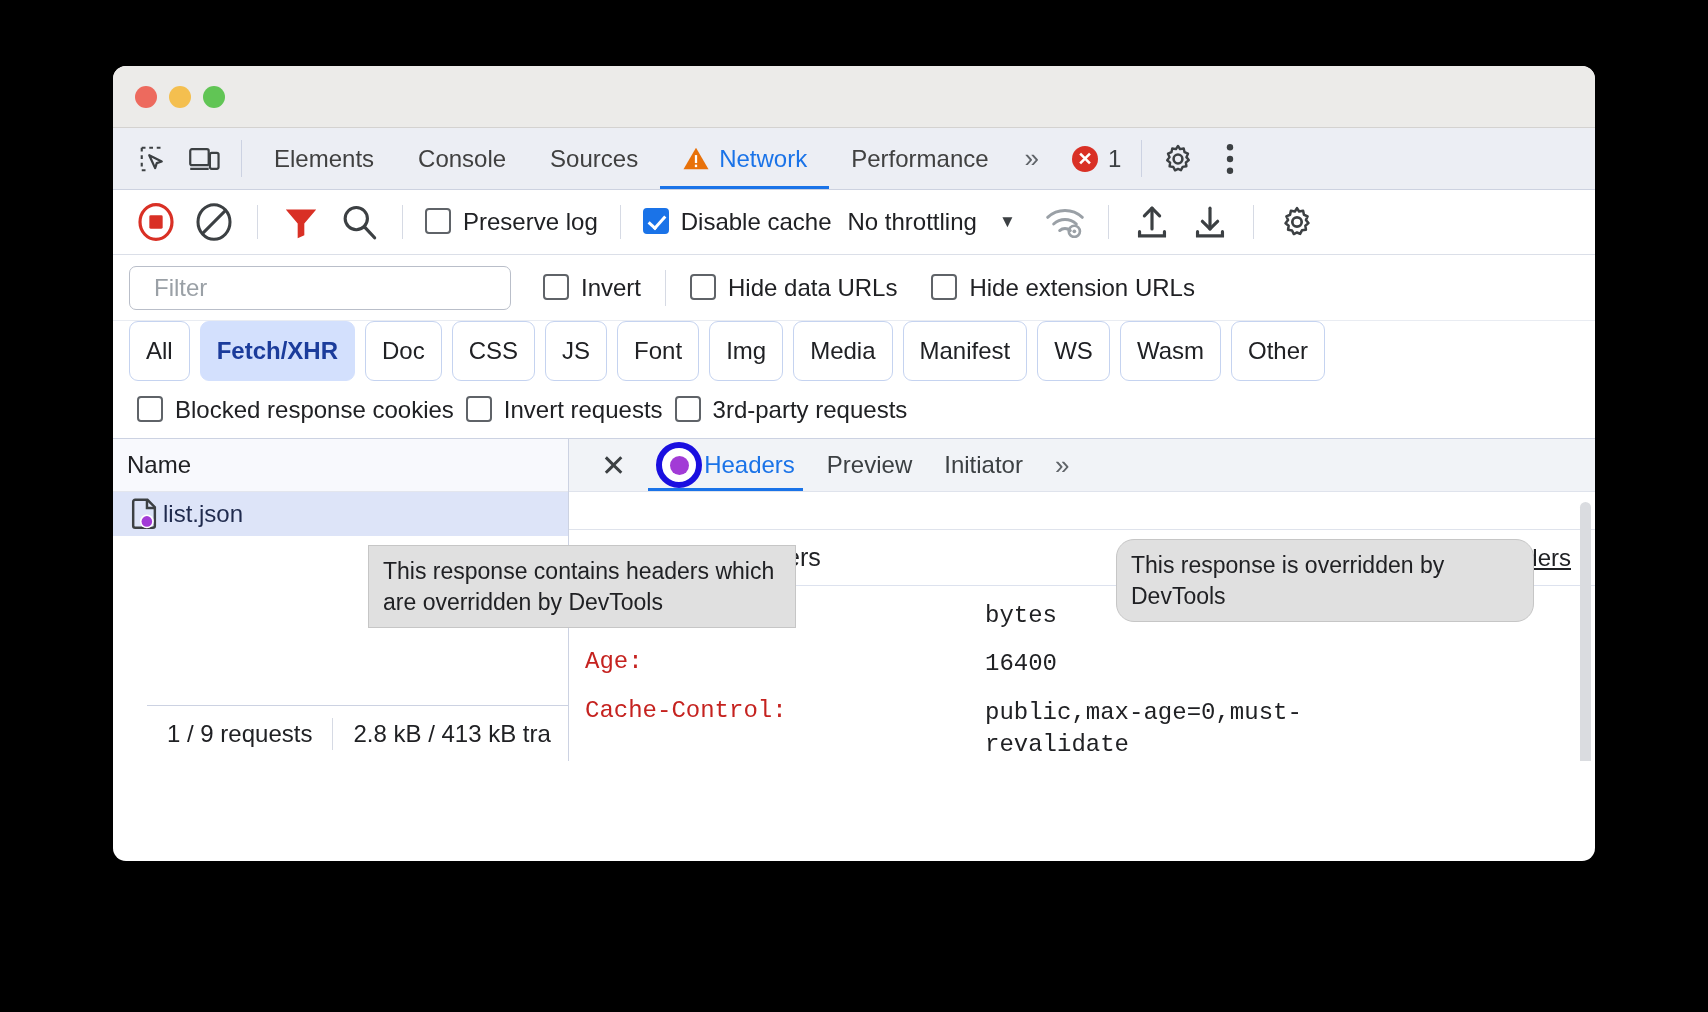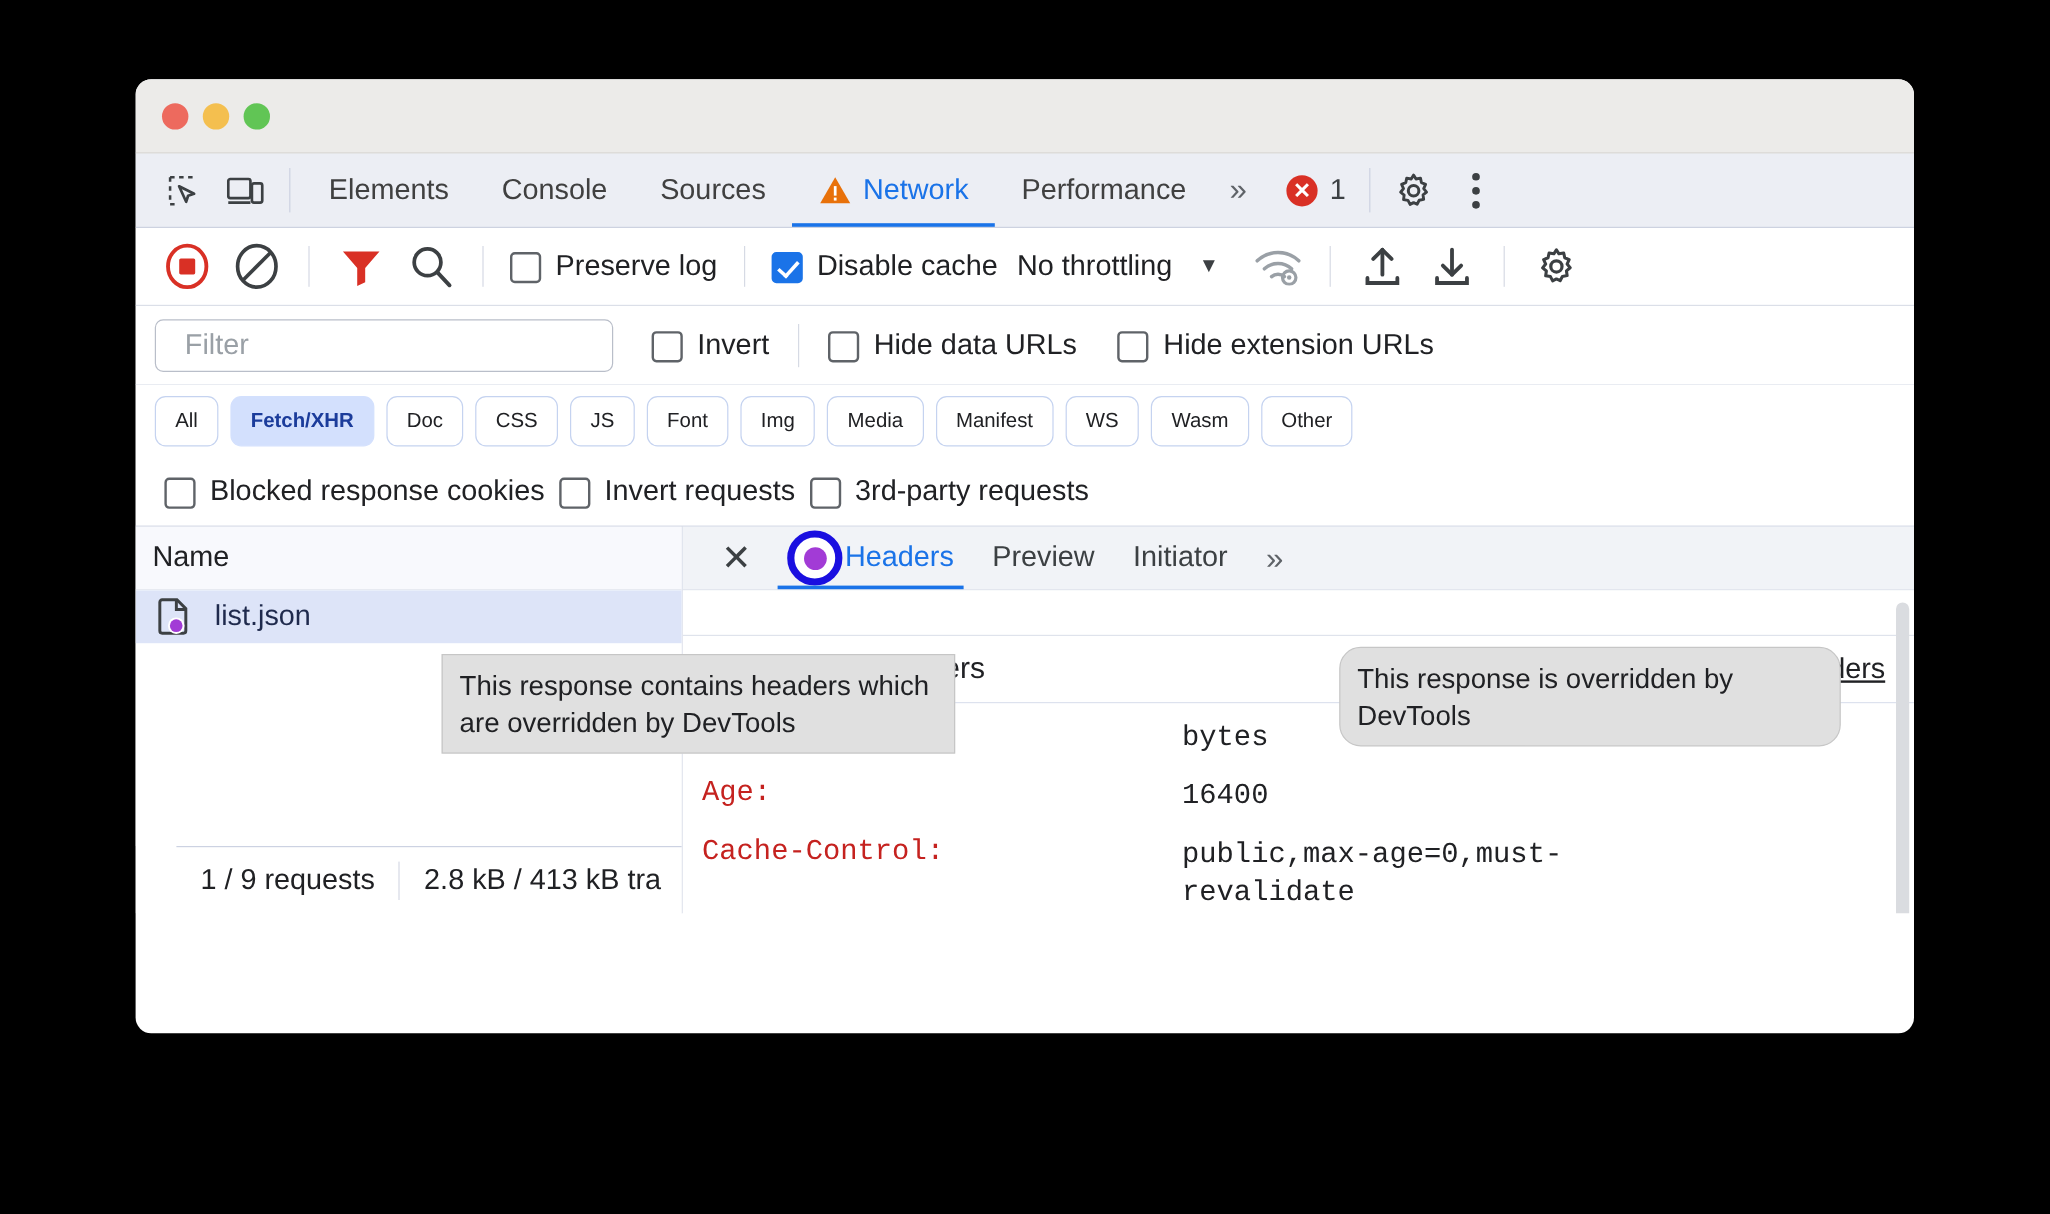--- a/index.html
+++ b/index.html
@@ -79,21 +79,21 @@
   #nettoolbar {
     height: 65px;
     background: #fff;
     border-bottom: 1px solid #dbdfe8;
     display: flex; align-items: center;
     padding: 0 14px 0 16px;
     gap: 4px;
   }
   .ticon { width: 54px; display: flex; align-items: center; justify-content: center; }
   .tsep { width: 1px; height: 34px; background: #d6dae4; margin: 0 12px; }
-  .chk-wrap { display: flex; align-items: flex-end; gap: 12px; padding: 0 6px; }
+  .chk-wrap { display: flex; align-items: flex-start; gap: 12px; padding: 0 6px; }
   .chk {
     width: 26px; height: 26px; border: 2px solid #5f6368;
     border-radius: 4px; background: #fff; flex: none;
   }
   .chk.on {
     background: #1a73e8; border-color: #1a73e8;
     position: relative;
   }
   .chk.on::after {
     content: ""; position: absolute; left: 7px; top: 2px;
@@ -120,24 +120,24 @@
   }
   #filter-input::placeholder { color: #9aa0a6; }
   .fsep { width: 1px; height: 36px; background: #d6dae4; margin: 0 18px; }
 
   
   #pillrow {
     height: 60px; background: #fff;
     display: flex; align-items: center; gap: 10px; padding: 0 16px;
   }
   .pill {
-    height: 42px; padding: 0 16px;
+    height: 60px; padding: 0 16px;
     border: 1px solid #c5d3f0; border-radius: 9px;
     display: flex; align-items: center;
-    font-size: 17px; color: #202124;
+    font-size: 24px; color: #202124;
     background: #fff; white-space: nowrap;
   }
   .pill.sel { background: #d3e0fd; border-color: #d3e0fd; color: #1b3c9b; font-weight: bold; }
 
   
   #chkrow3 {
     height: 58px; background: #fff;
     display: flex; align-items: center; padding: 0 18px;
     border-bottom: 1px solid #ccd2e2;
   }
@@ -151,21 +151,21 @@
     position: relative;
   }
   #name-header {
     height: 53px; background: #f8f9fd;
     border-bottom: 1px solid #e3e6ee;
     display: flex; align-items: center; padding-left: 14px;
     font-size: 24px; color: #202124;
   }
   #req-list { flex: 1; background: #fff; }
   .req-row {
-    height: 44px; display: flex; align-items: center; gap: 20px;
+    height: 44px; display: flex; align-items: center; gap: 4px;
     padding-left: 18px; background: #dde4f8;
     font-size: 24px; color: #1f2a4d;
   }
   #status-bar {
     height: 56px; border-top: 1px solid #ccd2e2;
     display: flex; align-items: center; padding-left: 20px;
     font-size: 24px; color: #202124; gap: 20px;
     background: #fff;
     margin-left: 34px;
   }

